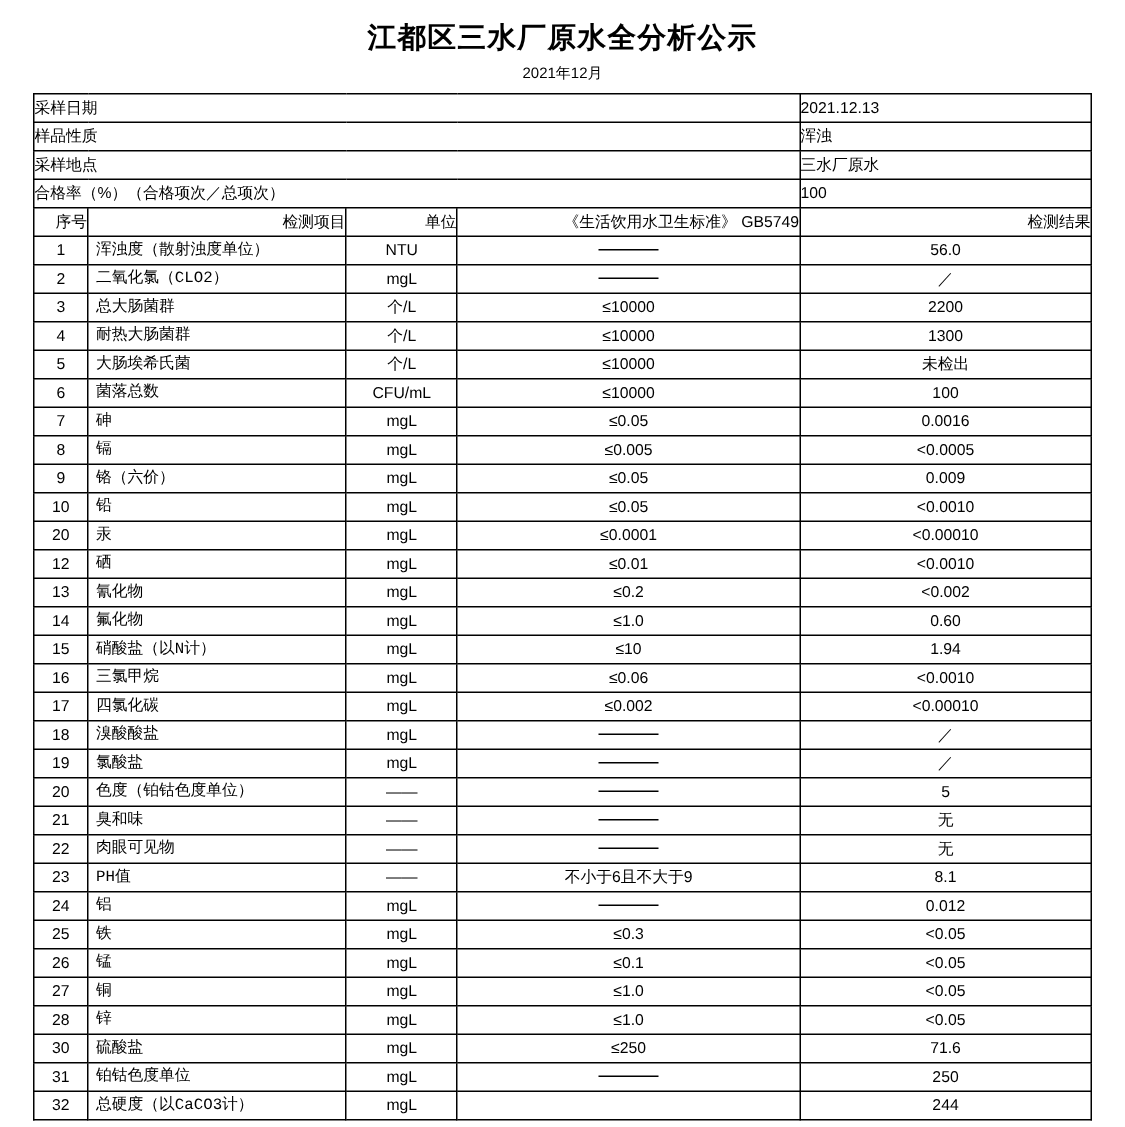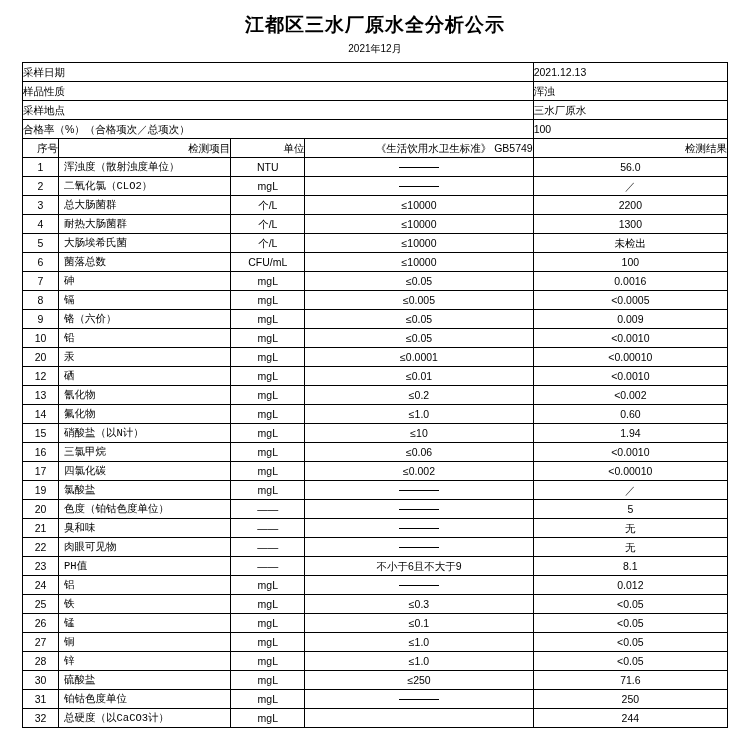--- a/index.html
+++ b/index.html
@@ -231,20 +231,27 @@
           <td class="c-center">&lt;0.0010</td>
         </tr>
         <tr>
           <td class="c-center">17</td>
           <td class="c-left">四氯化碳</td>
           <td class="c-center">mgL</td>
           <td class="c-center">≤0.002</td>
           <td class="c-center">&lt;0.00010</td>
         </tr>
         <tr>
+          <td class="c-center">18</td>
+          <td class="c-left">溴酸酸盐</td>
+          <td class="c-center">mgL</td>
+          <td class="c-center"><span class="dash"></span></td>
+          <td class="c-center">／</td>
+        </tr>
+        <tr>
           <td class="c-center">19</td>
           <td class="c-left">氯酸盐</td>
           <td class="c-center">mgL</td>
           <td class="c-center"><span class="dash"></span></td>
           <td class="c-center">／</td>
         </tr>
         <tr>
           <td class="c-center">20</td>
           <td class="c-left">色度（铂钴色度单位）</td>
           <td class="c-center">——</td>

